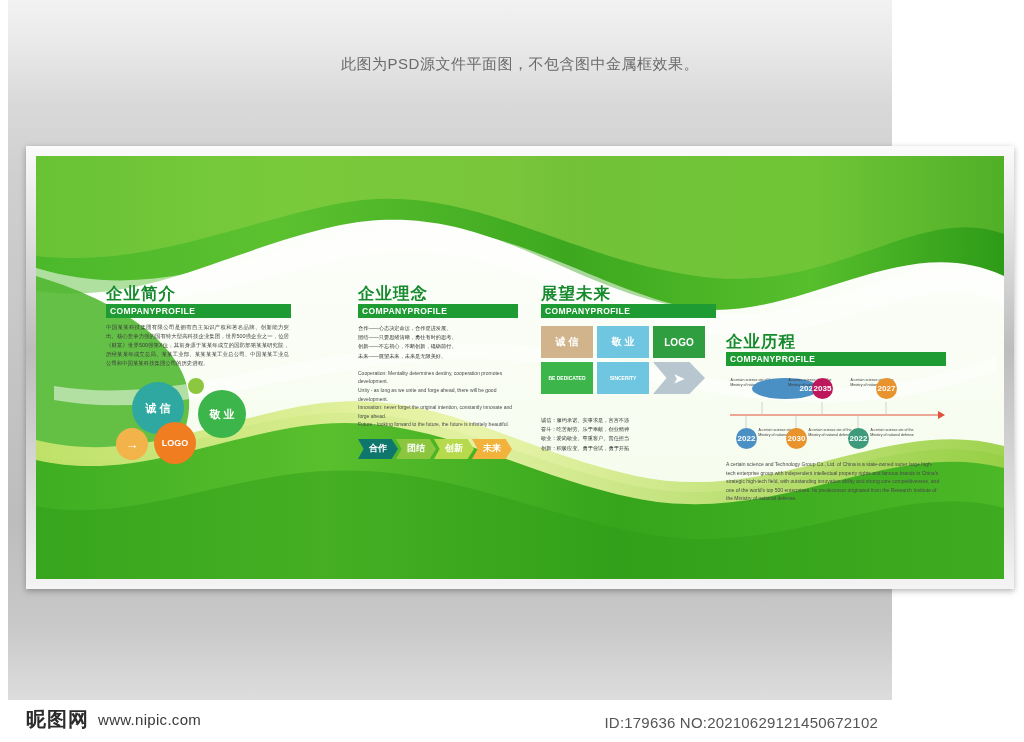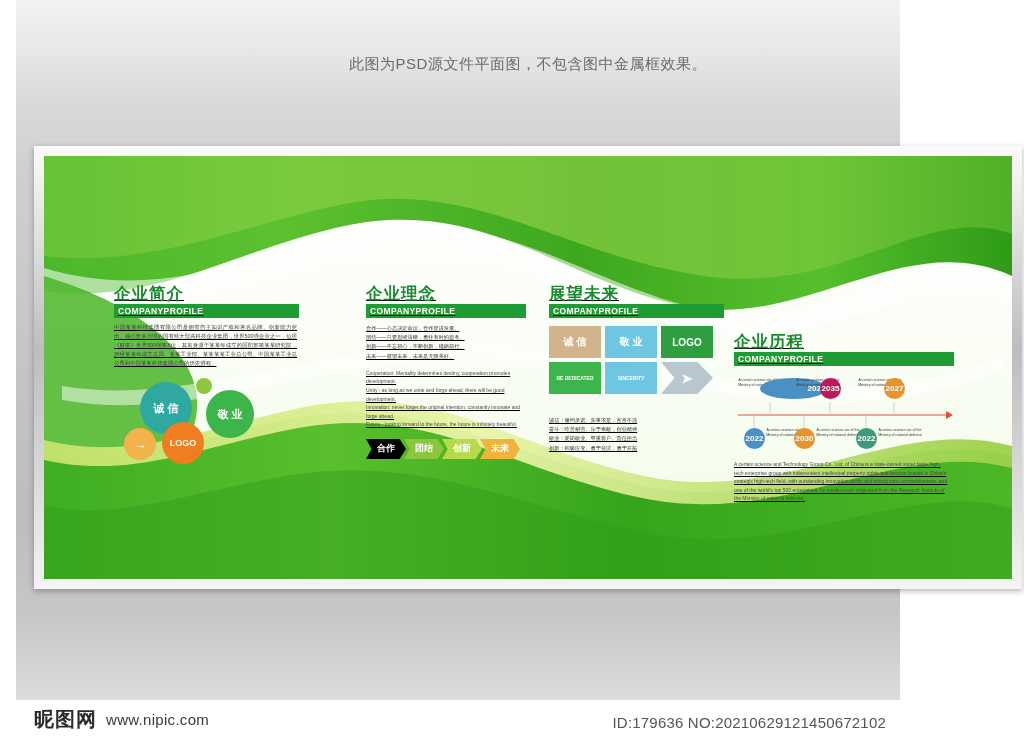--- a/index.html
+++ b/index.html
@@ -5,21 +5,21 @@
   html,body{margin:0;padding:0;}
   body{
     width:1024px;height:742px;
     background:#ffffff;
     font-family:"Liberation Sans", sans-serif;
     overflow:hidden;
     position:relative;
   }
   
   #canvas{
-    position:absolute;left:16px;top:0;width:884px;height:742px;
+    position:absolute;left:8px;top:0;width:884px;height:742px;
     background:
       linear-gradient(180deg,#f2f2f2 0%,#e9e9e9 6%,#d9d9d9 14%,#cfcfcf 24%,
                       #c9c9c9 40%,#c2c2c2 56%,#bdbdbd 70%,#c8c8c8 84%,#dcdcdc 94%,#efefef 100%);
   }
   
   #notice{
     position:absolute;left:0;top:55px;width:1024px;text-align:center;
     color:#6a6a6a;font-size:15px;letter-spacing:.5px;
   }
   
@@ -31,21 +31,21 @@
     box-sizing:border-box;
   }
   #frameinner{
     position:absolute;left:10px;top:10px;width:968px;height:423px;
     background:#ffffff;overflow:hidden;
   }
   
   .art{position:absolute;left:0;top:0;width:968px;height:423px;overflow:hidden;}
   .art svg{display:block;}
   
-  .col{position:absolute;text-decoration:underline;}
+  .col{position:absolute;}
   .hdr-cn{
     font-size:16.5px;font-weight:bold;color:#178a2e;letter-spacing:1px;
     line-height:18px;
     text-shadow:0 1px 0 rgba(255,255,255,.6);
   }
   .hdr-bar{
     margin-top:2px;background:#1f9b33;color:#ffffff;
     font-size:8.5px;font-weight:bold;letter-spacing:.4px;
     padding:2px 4px 2px 4px;
     display:block;
@@ -186,21 +186,21 @@
         </div>
 
         <div style="margin-top:8px;width:158px;">
           <div class="body-en">Cooperation: Mentality determines destiny, cooperation promotes development.</div>
           <div class="body-en">Unity - as long as we unite and forge ahead, there will be good development.</div>
           <div class="body-en">Innovation: never forget the original intention, constantly innovate and forge ahead.</div>
           <div class="body-en">Future - looking forward to the future, the future is infinitely beautiful.</div>
         </div>
 
         <div style="position:relative;height:26px;margin-top:10px;">
-          <div class="chev" style="left:0px;top:0;width:40px;background:#000000;clip-path:polygon(0 0,84% 0,100% 50%,84% 100%,0 100%,14% 50%);">
+          <div class="chev" style="left:0px;top:0;width:40px;background:#0f766e;clip-path:polygon(0 0,84% 0,100% 50%,84% 100%,0 100%,14% 50%);">
             <span>合作</span>
           </div>
           <div class="chev" style="left:38px;top:0;width:40px;background:#8cc63e;clip-path:polygon(0 0,84% 0,100% 50%,84% 100%,0 100%,14% 50%);">
             <span>团结</span>
           </div>
           <div class="chev" style="left:76px;top:0;width:40px;background:#b7d94c;clip-path:polygon(0 0,84% 0,100% 50%,84% 100%,0 100%,14% 50%);">
             <span>创新</span>
           </div>
           <div class="chev" style="left:114px;top:0;width:40px;background:#f2b33d;clip-path:polygon(0 0,84% 0,100% 50%,84% 100%,0 100%,14% 50%);">
             <span>未来</span>

